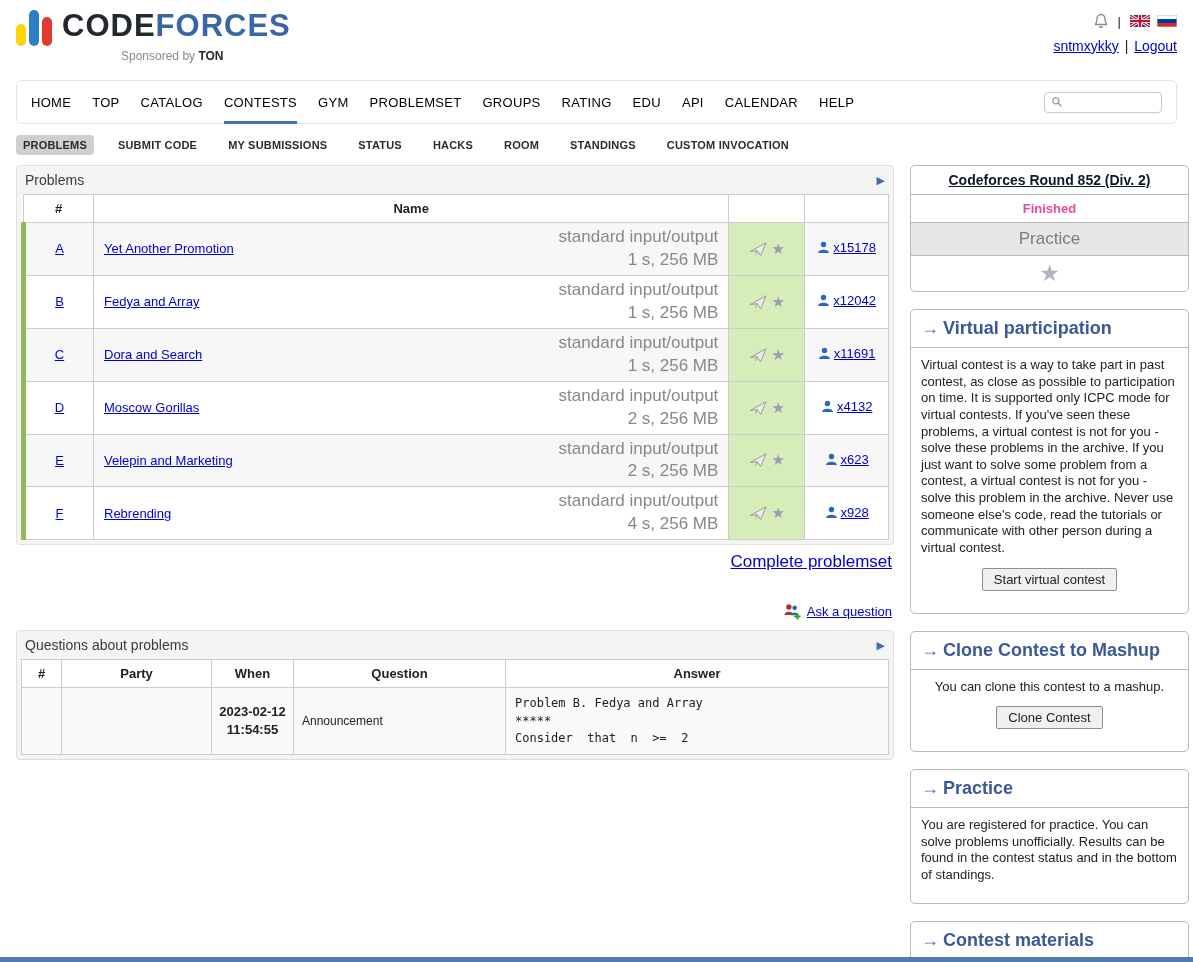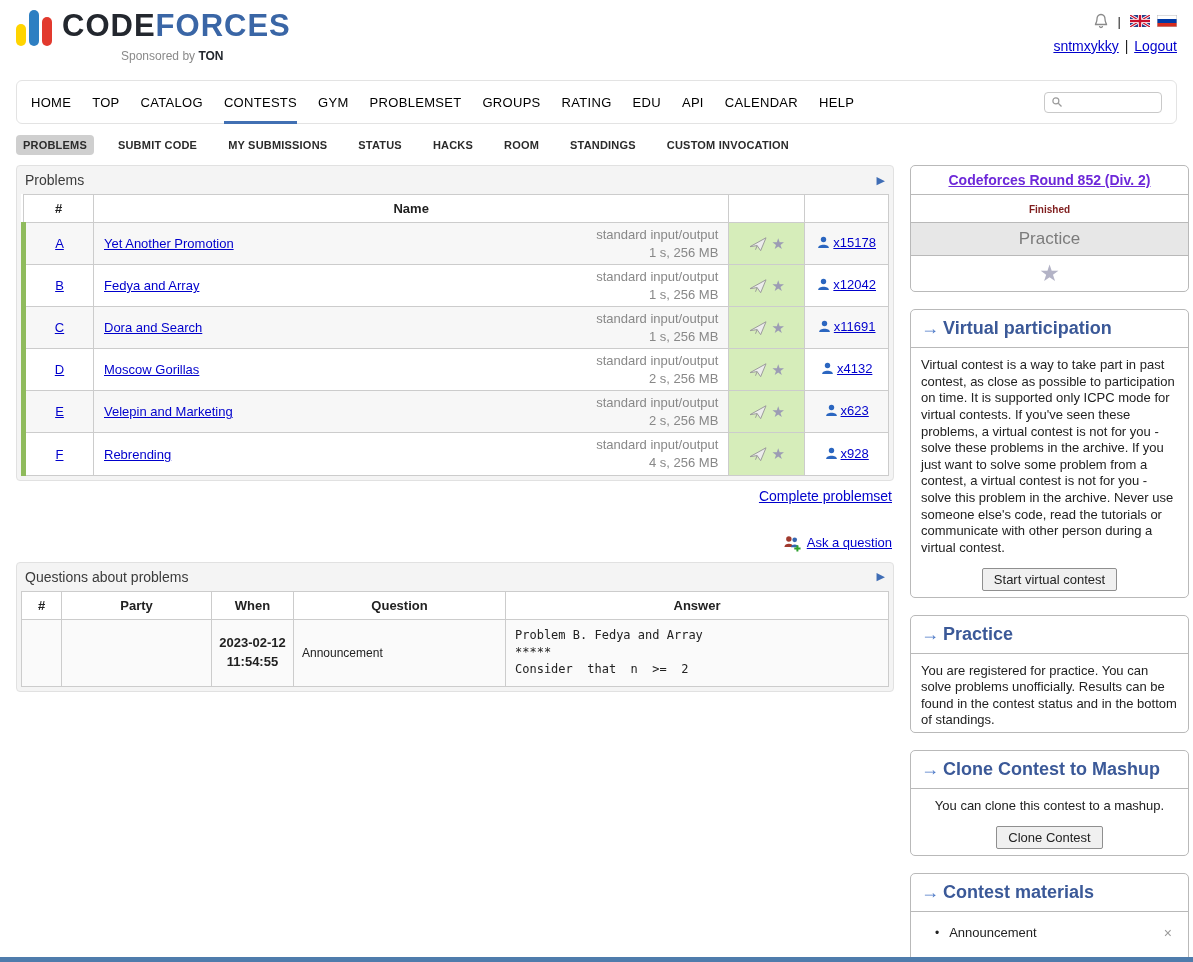--- a/index.html
+++ b/index.html
@@ -63,61 +63,61 @@
   th, td { border: 1px solid #ccc; }
   th { font-size: 13px; padding: 6px 4px; text-align: center; }
 
   
   .col-idx { width: 70px; }
   .col-icons { width: 76px; }
   .col-solved { width: 82px; }
   .idx-cell { text-align: center; border-left: 5px solid #8fbb5c; padding: 4px; }
   .name-cell { padding: 3px 10px; }
   .name-wrap { display: flex; justify-content: space-between; align-items: center; }
-  .io-info { text-align: right; color: #888; font-size: 13px; line-height: 1.35; }
+  .io-info { text-align: right; color: #888; font-size: 17px; line-height: 1.35; }
   .icons-cell { background: #d6edba; text-align: center; padding: 4px 2px; }
   .icons-cell .plane { display: inline-block; width: 18px; height: 16px; vertical-align: middle; cursor: pointer; }
   .star-glyph { color: #9c9cb4; font-size: 15px; vertical-align: middle; margin-left: 5px; cursor: pointer; }
   .solved-cell { text-align: center; padding: 12px; }
   .solved-link { display: inline-flex; align-items: center; gap: 3px; font-size: 13px; }
   .person-ico { width: 13px; height: 13px; }
   tbody tr:nth-child(odd) .idx-cell,
   tbody tr:nth-child(odd) .name-cell,
   tbody tr:nth-child(odd) .solved-cell { background: #f7f7f7; }
 
-  .below-table-link { text-align: right; margin: 7px 2px 0 0; font-size: 14px; }
+  .below-table-link { text-align: right; margin: 7px 2px 0 0; font-size: 17px; }
 
   .ask-row { display: flex; justify-content: flex-end; align-items: center; gap: 5px; margin: 30px 2px 10px 0; font-size: 13px; }
   .ask-ico { width: 20px; height: 18px; }
 
   
   .q-col-idx { width: 40px; }
   .q-col-party { width: 150px; }
   .q-col-when { width: 82px; margin-top: 6px; }
   .q-col-question { width: 212px; }
   .q-row td { background: #fafafa; }
   .q-idx-cell, .q-party-cell { padding: 6px; }
   .q-when-cell { font-weight: bold; text-align: center; font-size: 13px; line-height: 1.4; padding: 6px 2px; }
   .q-question-cell { font-size: 12px; padding: 6px 8px; vertical-align: middle; }
   .q-answer-cell { font-family: "DejaVu Sans Mono", monospace; font-size: 12px; padding: 7px 9px; line-height: 1.45; vertical-align: middle; }
   .mono-line { white-space: pre; }
 
   
   .sidebox { border: 1px solid #b9b9b9; border-radius: 5px; margin-bottom: 17px; background: #fff; overflow: hidden; }
   .contest-box .cb-row { text-align: center; padding: 6px 4px; border-bottom: 1px solid #b9b9b9; }
   .contest-box .cb-row:last-child { border-bottom: none; }
-  .contest-title-link { font-weight: bold; font-size: 14px; color: #6d28d9; }
-  .status-finished { color: #7f1d1d; font-weight: bold; font-size: 10px; }
+  .contest-title-link { font-weight: bold; font-size: 14px; color: #0f172a; }
+  .status-finished { color: #ec4899; font-weight: bold; font-size: 13px; }
   .mode-row { background: #e7e7e7; }
   .mode-practice { color: #7b7b7b; font-size: 17px; }
   .big-star { color: #b3b3c6; font-size: 23px; cursor: pointer; line-height: 1; }
 
   .sb-caption { padding: 8px 10px; border-bottom: 1px solid #b9b9b9; font-weight: bold; font-size: 18px; color: #3b5998; }
   .sb-caption .arr { color: #4d79c7; margin-right: 4px; }
-  .sb-body { padding: 9px 10px 3px; font-size: 13px; line-height: 1.28; }
+  .sb-body { padding: 9px 10px 19px; font-size: 13px; line-height: 1.28; }
   .centered { text-align: center; }
   .btn { display: block; margin: 11px auto 3px; font-size: 13px; padding: 3px 11px;
     background: #f0f0f0; border: 1px solid #8f8f8f; border-radius: 2px;
     font-family: inherit; color: #222; cursor: pointer; }
 
   .materials-list { list-style: none; padding: 6px 6px 10px 6px; }
   .materials-list li { display: flex; align-items: center; font-size: 13px; padding: 7px 4px; }
   .bullet { margin: 0 10px 0 14px; font-size: 12px; color: #222; }
   .mat-label { flex: 1; cursor: pointer; }
   .mat-close { color: #9a9a9a; font-size: 14px; cursor: pointer; padding: 0 6px; }
@@ -443,30 +443,30 @@
 
     <div class="sidebox">
       <div class="sb-caption"><span class="arr">→</span><span>Virtual participation</span></div>
       <div class="sb-body">
         <span>Virtual contest is a way to take part in past contest, as close as possible to participation on time. It is supported only ICPC mode for virtual contests. If you've seen these problems, a virtual contest is not for you - solve these problems in the archive. If you just want to solve some problem from a contest, a virtual contest is not for you - solve this problem in the archive. Never use someone else's code, read the tutorials or communicate with other person during a virtual contest.</span>
         <button class="btn">Start virtual contest</button>
       </div>
     </div>
 
     <div class="sidebox">
-      <div class="sb-caption"><span class="arr">→</span><span>Practice</span></div>
-      <div class="sb-body"><span>You are registered for practice. You can solve problems unofficially. Results can be found in the contest status and in the bottom of standings.</span></div>
-    </div>
-
-    <div class="sidebox">
       <div class="sb-caption"><span class="arr">→</span><span>Clone Contest to Mashup</span></div>
       <div class="sb-body centered">
         <span>You can clone this contest to a mashup.</span>
         <button class="btn">Clone Contest</button>
       </div>
+    </div>
+
+    <div class="sidebox">
+      <div class="sb-caption"><span class="arr">→</span><span>Practice</span></div>
+      <div class="sb-body"><span>You are registered for practice. You can solve problems unofficially. Results can be found in the contest status and in the bottom of standings.</span></div>
     </div>
 
     <div class="sidebox">
       <div class="sb-caption"><span class="arr">→</span><span>Contest materials</span></div>
       <ul class="materials-list">
         <li>
           <span class="bullet">•</span>
           <span class="mat-label">Announcement</span>
           <span class="mat-close">×</span>
         </li>

